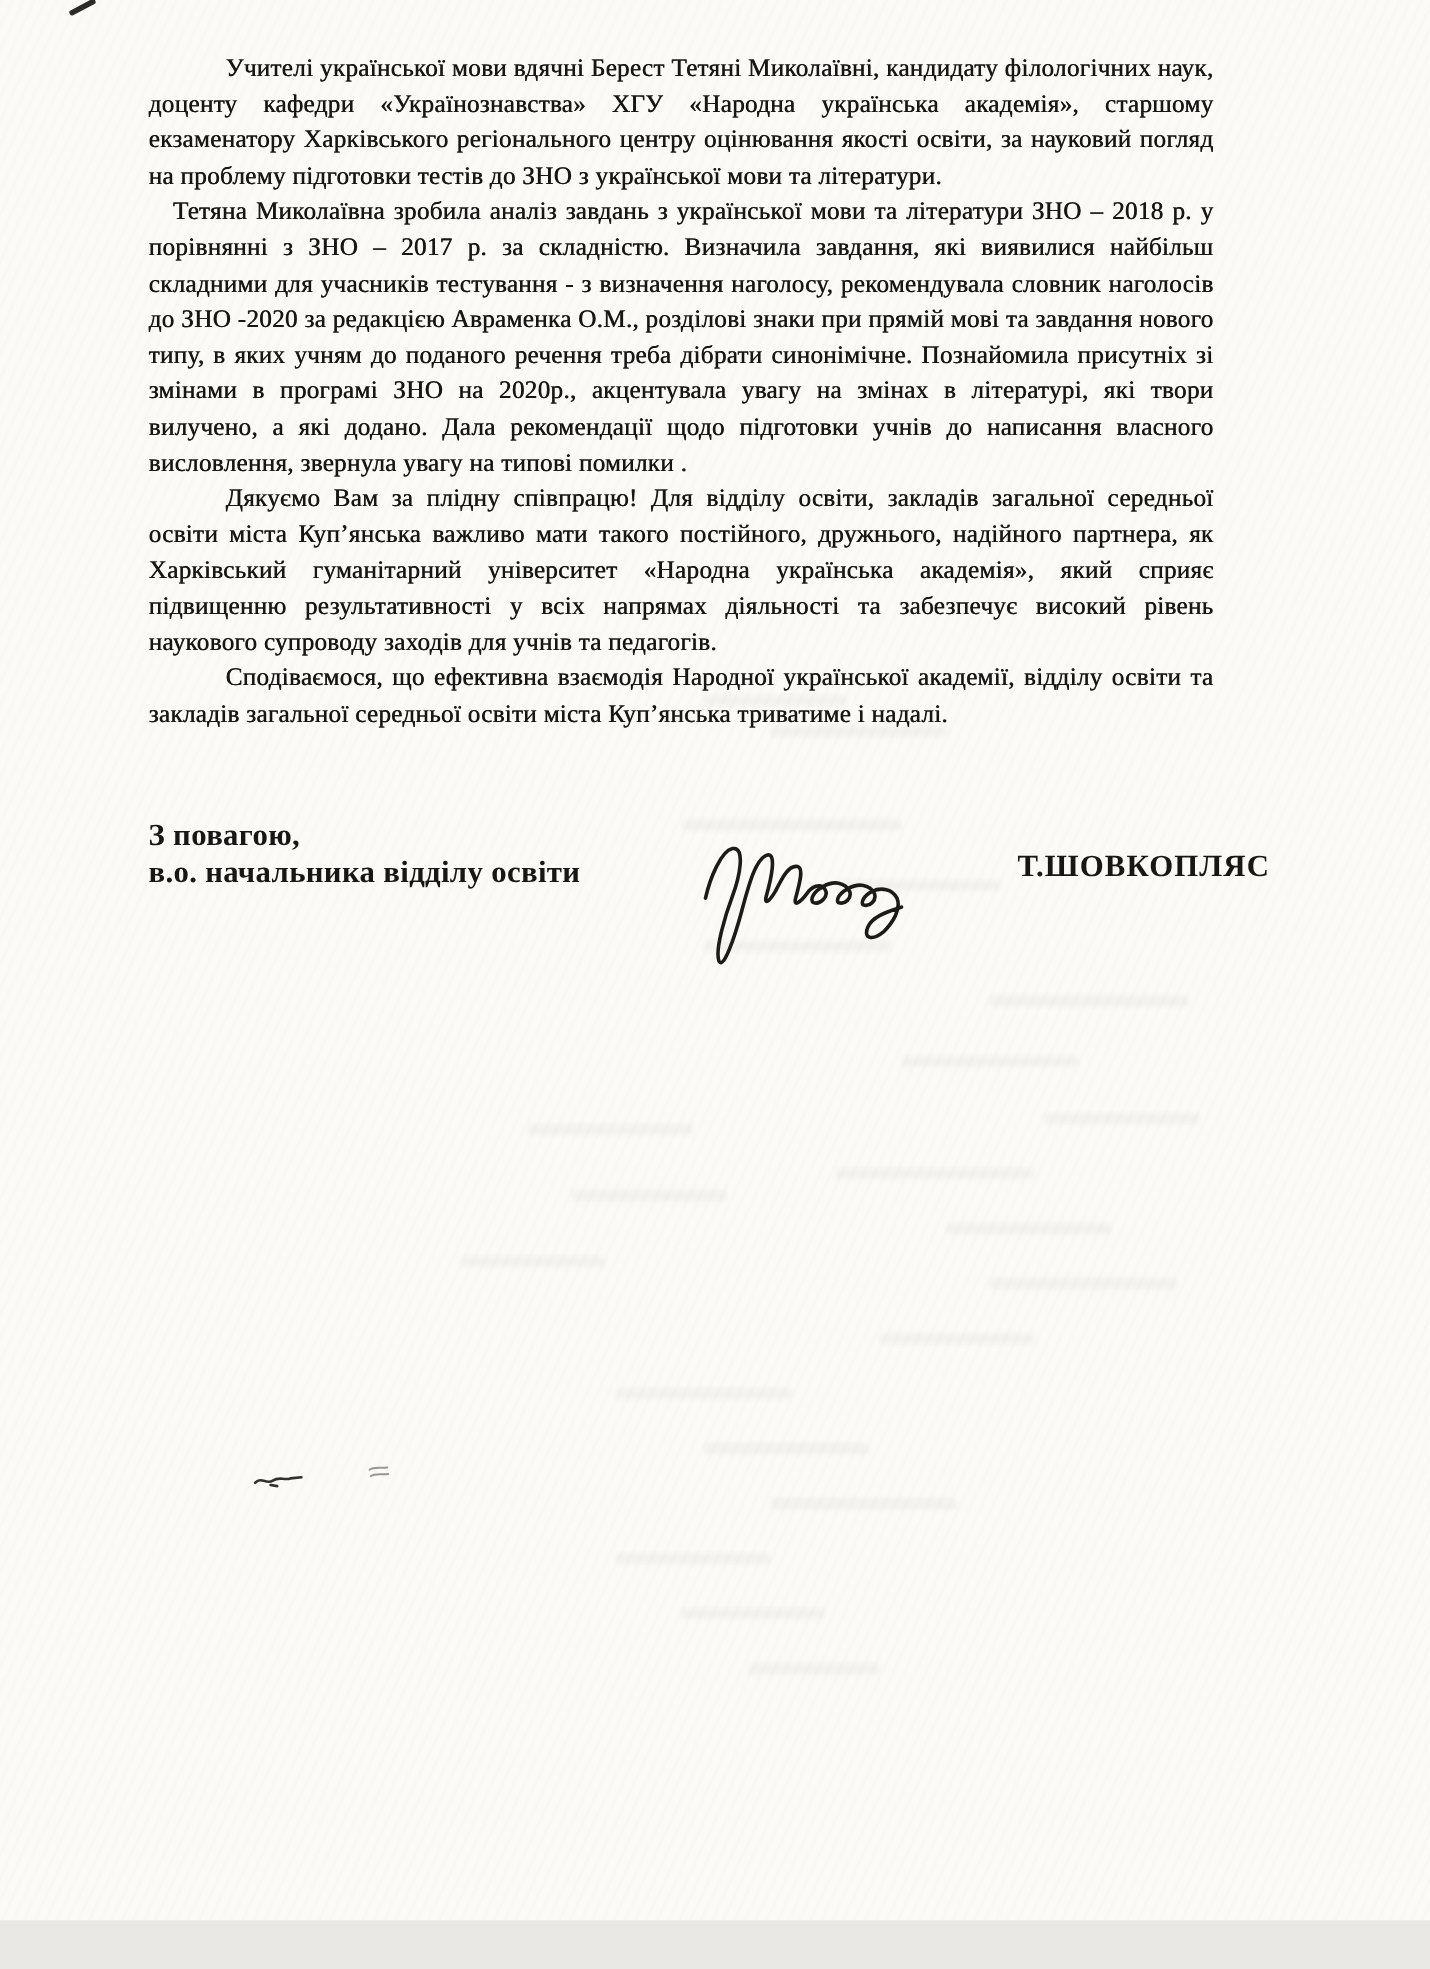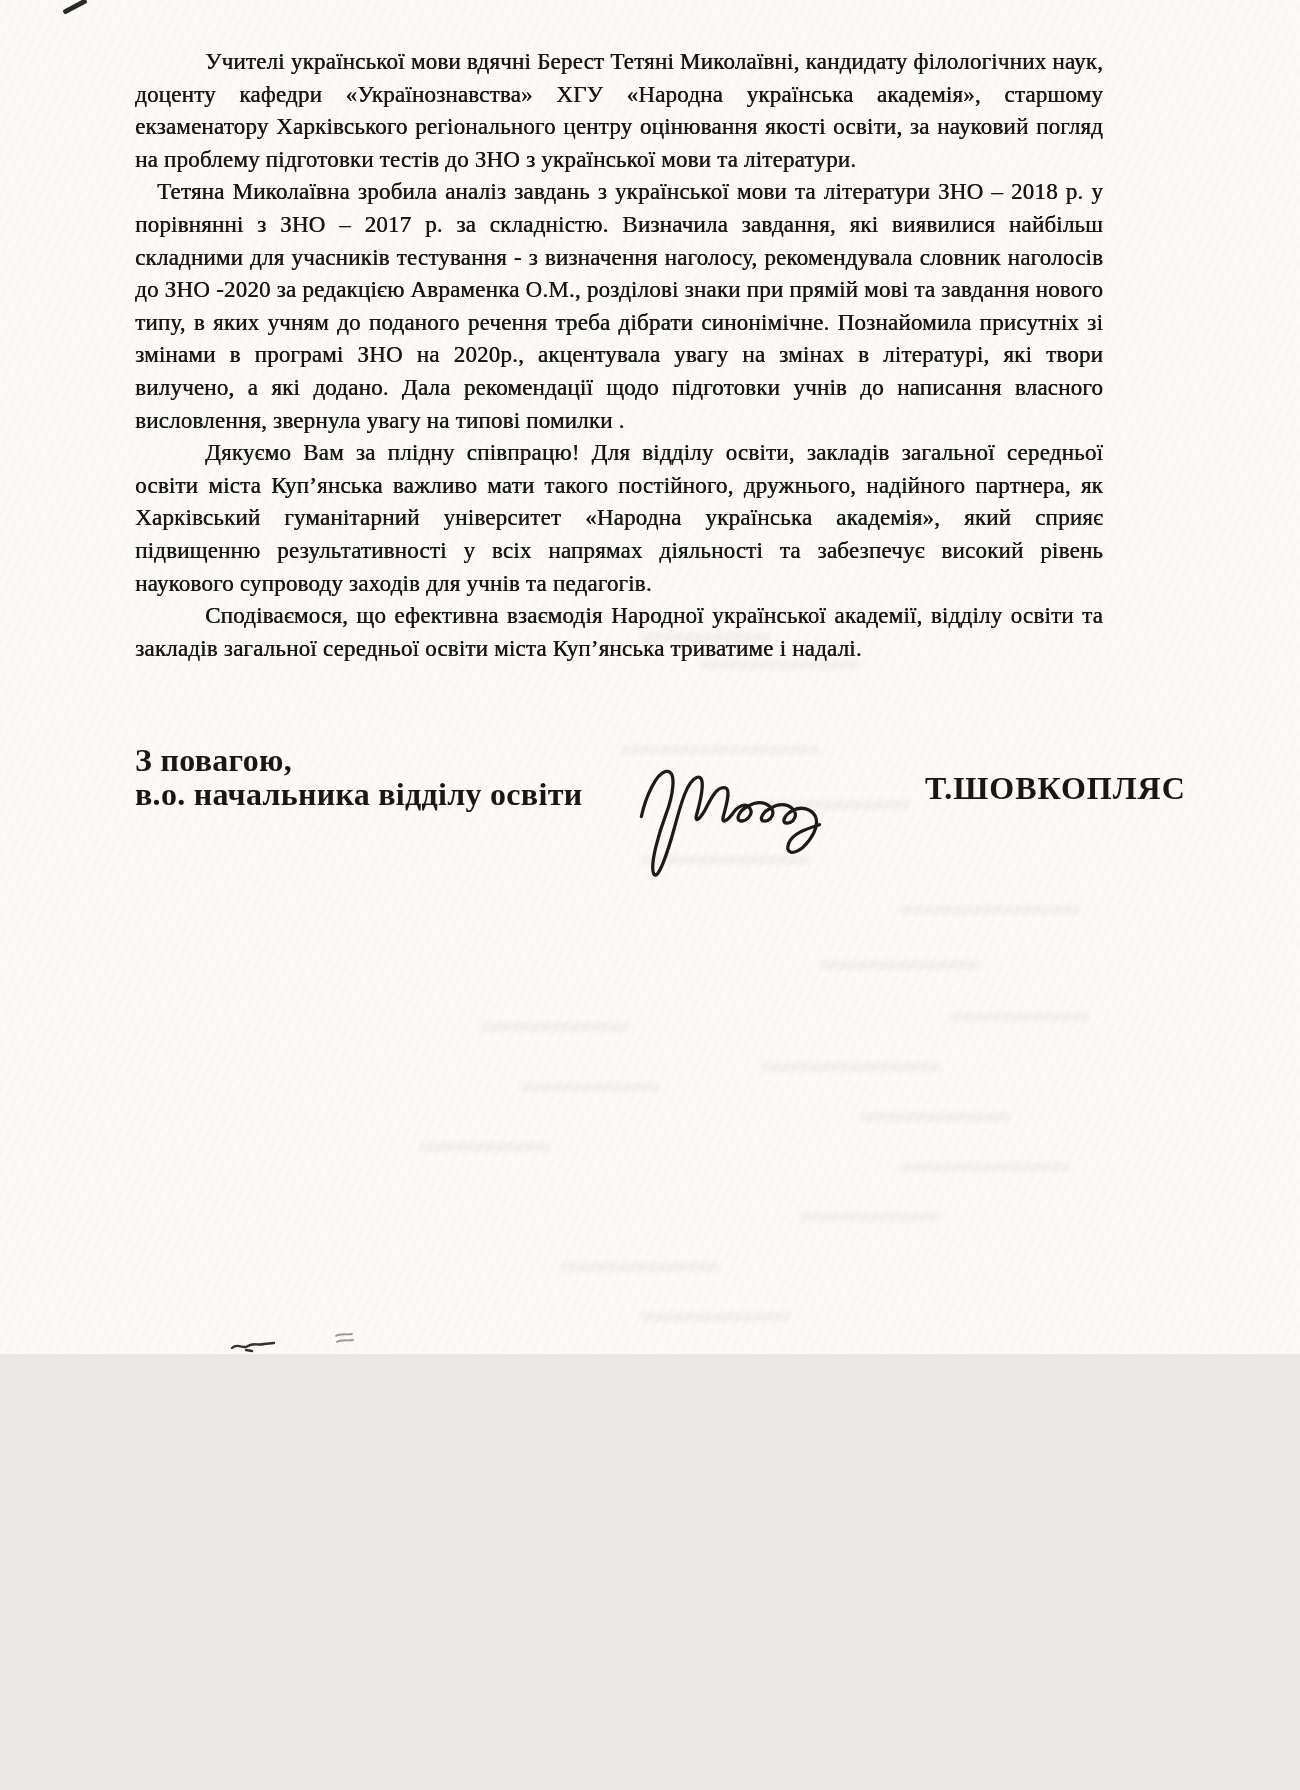--- a/index.html
+++ b/index.html
@@ -1,18 +1,18 @@
 <!DOCTYPE html>
 <html><head>
 <meta charset="utf-8">
 <style>
   html,body{margin:0;padding:0;background:#e9e8e4;}
   .page{
     position:relative;
-    width:1300px;height:1354px;
+    width:1300px;height:1746px;
     margin:0 auto;
     background:#fbfaf6;
     background-image:repeating-linear-gradient(115deg, rgba(120,118,110,0.02) 0 3px, rgba(0,0,0,0) 3px 9px);
     overflow:hidden;
     font-family:"Liberation Serif", serif;
     color:#181716;
   }
   
   .letter{
     position:absolute;
@@ -23,21 +23,21 @@
     letter-spacing:0.2px;
     text-shadow:0.45px 0 0 #181716;
   }
   .letter p{margin:0;}
   .para.indent{text-indent:70px;}
   .para.indent-sm{text-indent:22px;}
   
   .closing{
     position:absolute;
     left:135px;top:745px;width:1040px;height:150px;
-    font-size:32px;line-height:30px;
+    font-size:28px;line-height:30px;
     font-weight:bold;
     letter-spacing:0.3px;
   }
   .salutation{position:absolute;left:0;top:0;}
   .signer-title{position:absolute;left:0;top:34px;}
   .signer-name{position:absolute;left:790px;top:28px;letter-spacing:1px;}
   .signature{
     position:absolute;left:500px;top:8px;
     width:195px;height:128px;
   }

